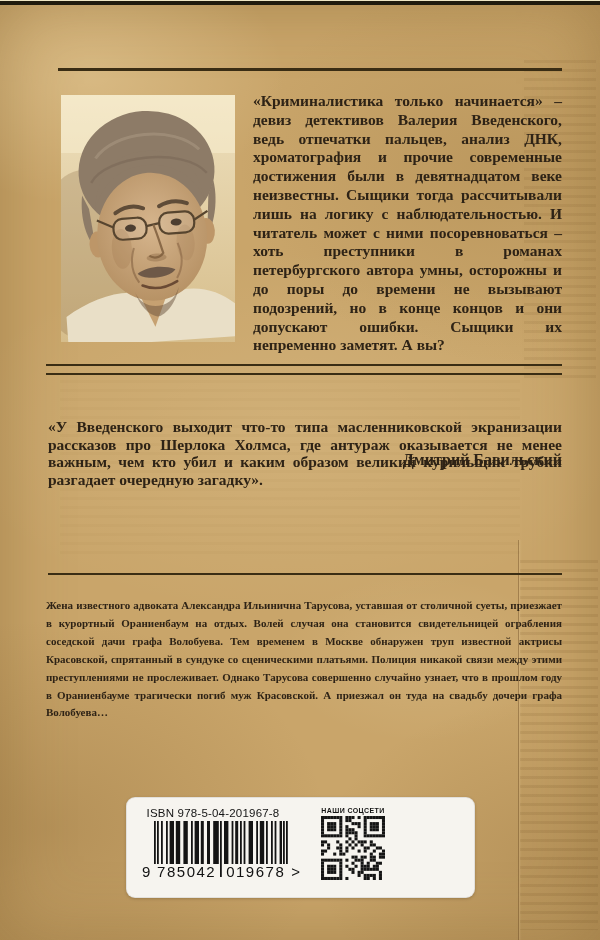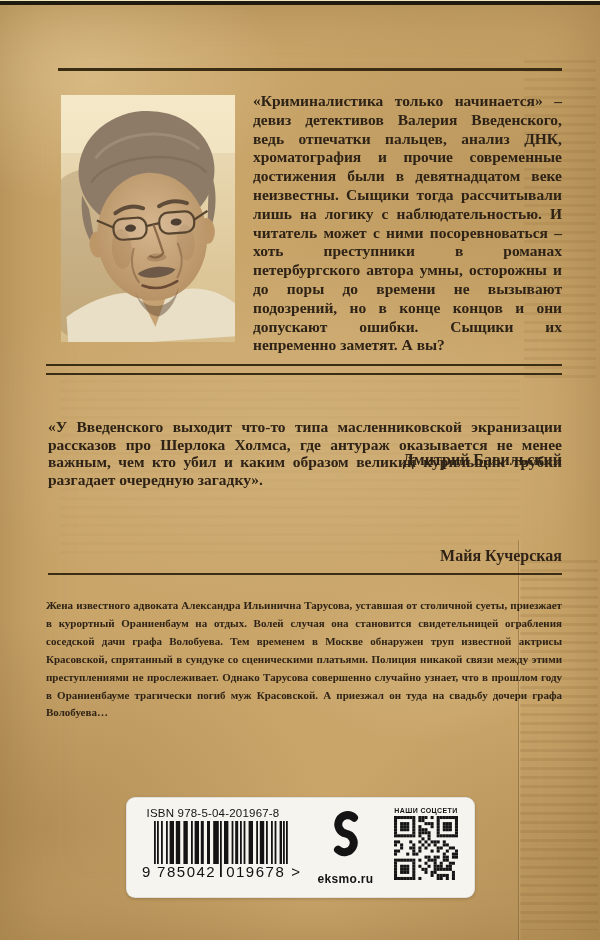--- a/index.html
+++ b/index.html
@@ -135,21 +135,20 @@
     </svg>
   </div>
 
   <div class="intro">«Криминалистика только начинается» – девиз детективов Валерия Введенского, ведь отпечатки пальцев, анализ ДНК, хроматография и прочие современные достижения были в девятнадцатом веке неизвестны. Сыщики тогда рассчитывали лишь на логику с  наблюдательностью. И читатель может с ними посоревноваться – хоть преступники в романах петербургского автора умны, осторожны и до поры до времени не вызывают подозрений, но в конце концов и они допускают ошибки. Сыщики их непременно заметят. А вы?</div>
 
   <div class="rule-double"></div>
 
   <div class="quote q1">«У Введенского выходит что-то типа масленниковской экранизации рассказов про Шерлока Холмса, где антураж оказывается не менее важным, чем кто убил и каким образом великий курильщик трубки разгадает очередную загадку».</div>
   <div class="attribution a1">Дмитрий Бавильский</div>
 
-  <div class="attribution a2">Майя Кучерская</div>
 
   <div class="rule-single"></div>
 
   <div class="synopsis">Жена известного адвоката Александра Ильинична Тарусова, уставшая от столичной суеты, приезжает в курортный Ораниенбаум на отдых. Волей случая она становится свидетельницей ограбления соседской дачи графа Волобуева. Тем временем в Москве обнаружен труп известной актрисы Красовской, спрятанный в сундуке со сценическими платьями. Полиция никакой связи между этими преступлениями не прослеживает. Однако Тарусова совершенно случайно узнает, что в прошлом году в Ораниенбауме трагически погиб муж Красовской. А приезжал он туда на свадьбу дочери графа Волобуева…</div>
 
   <div class="pubbox">
     <div class="bc-col">
       <div class="isbn-label">ISBN 978-5-04-201967-8</div>
       <div class="barcode-wrap">
         <svg class="bars" viewBox="0 0 136 56" preserveAspectRatio="none" xmlns="http://www.w3.org/2000/svg">
@@ -182,26 +181,20 @@
             <rect x="129" y="0" width="1.8" height="56"></rect>
             <rect x="132" y="0" width="1.8" height="56"></rect>
           </svg>
         <div class="digits">
           <span class="lead">9</span>
           <span class="group grp1">785042</span>
           <span class="group grp2">019678</span>
           <span class="tail">&gt;</span>
         </div>
       </div>
-    </div>
-    <div class="logo-col">
-      <svg class="eksmo-swirl" width="34" height="56" viewBox="0 0 48 84" xmlns="http://www.w3.org/2000/svg">
-        <path d="M36,10 a14,14 0 1 0 -12,24 a14,14 0 1 1 -12,24" fill="none" stroke="#141414" stroke-width="12" stroke-linecap="round"></path>
-      </svg>
-      <div class="site">eksmo.ru</div>
     </div>
     <div class="qr-col">
       <div class="social-label">НАШИ СОЦСЕТИ</div>
       <svg class="qr" viewBox="0 0 63 63" xmlns="http://www.w3.org/2000/svg">
           <rect x="0" y="0" width="3" height="3"></rect>
           <rect x="3" y="0" width="3" height="3"></rect>
           <rect x="6" y="0" width="3" height="3"></rect>
           <rect x="9" y="0" width="3" height="3"></rect>
           <rect x="12" y="0" width="3" height="3"></rect>
           <rect x="15" y="0" width="3" height="3"></rect>

